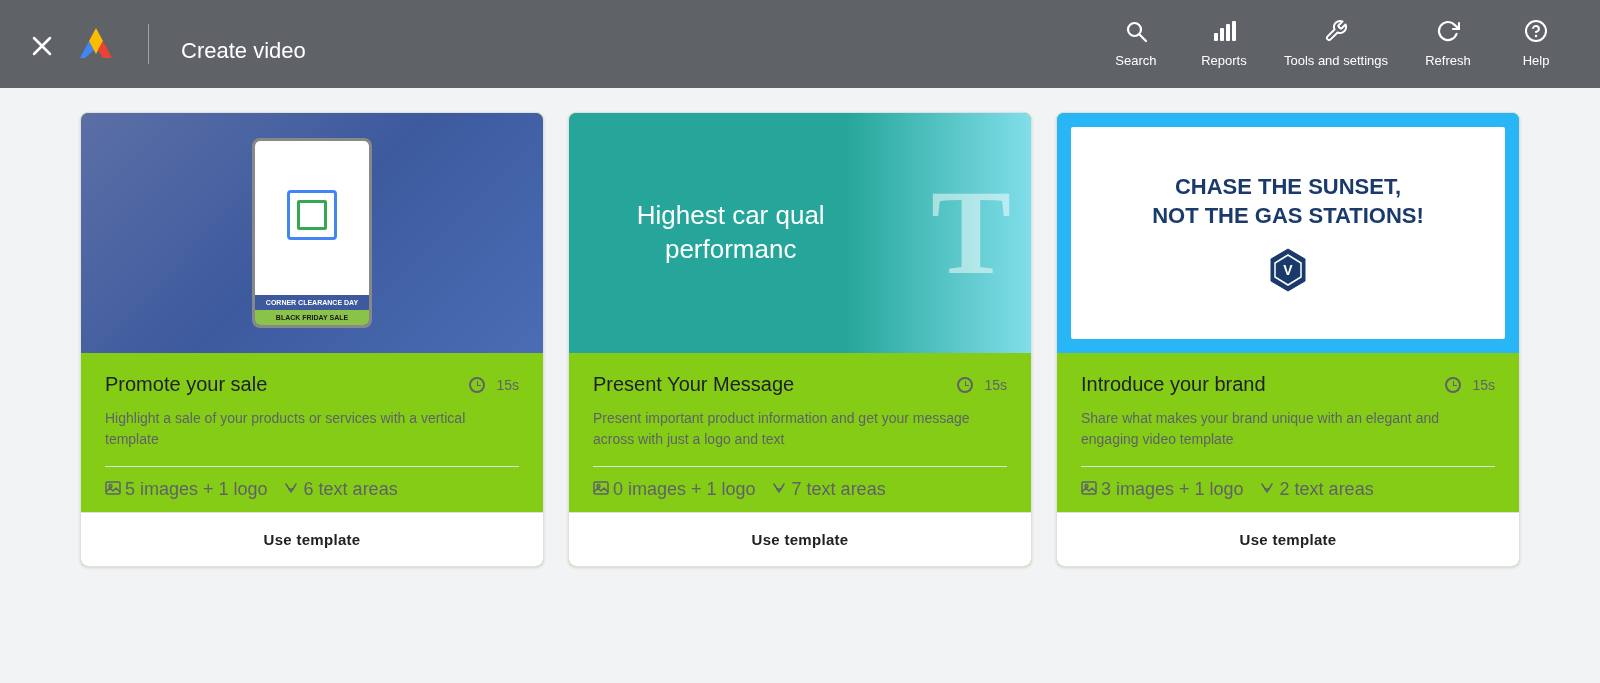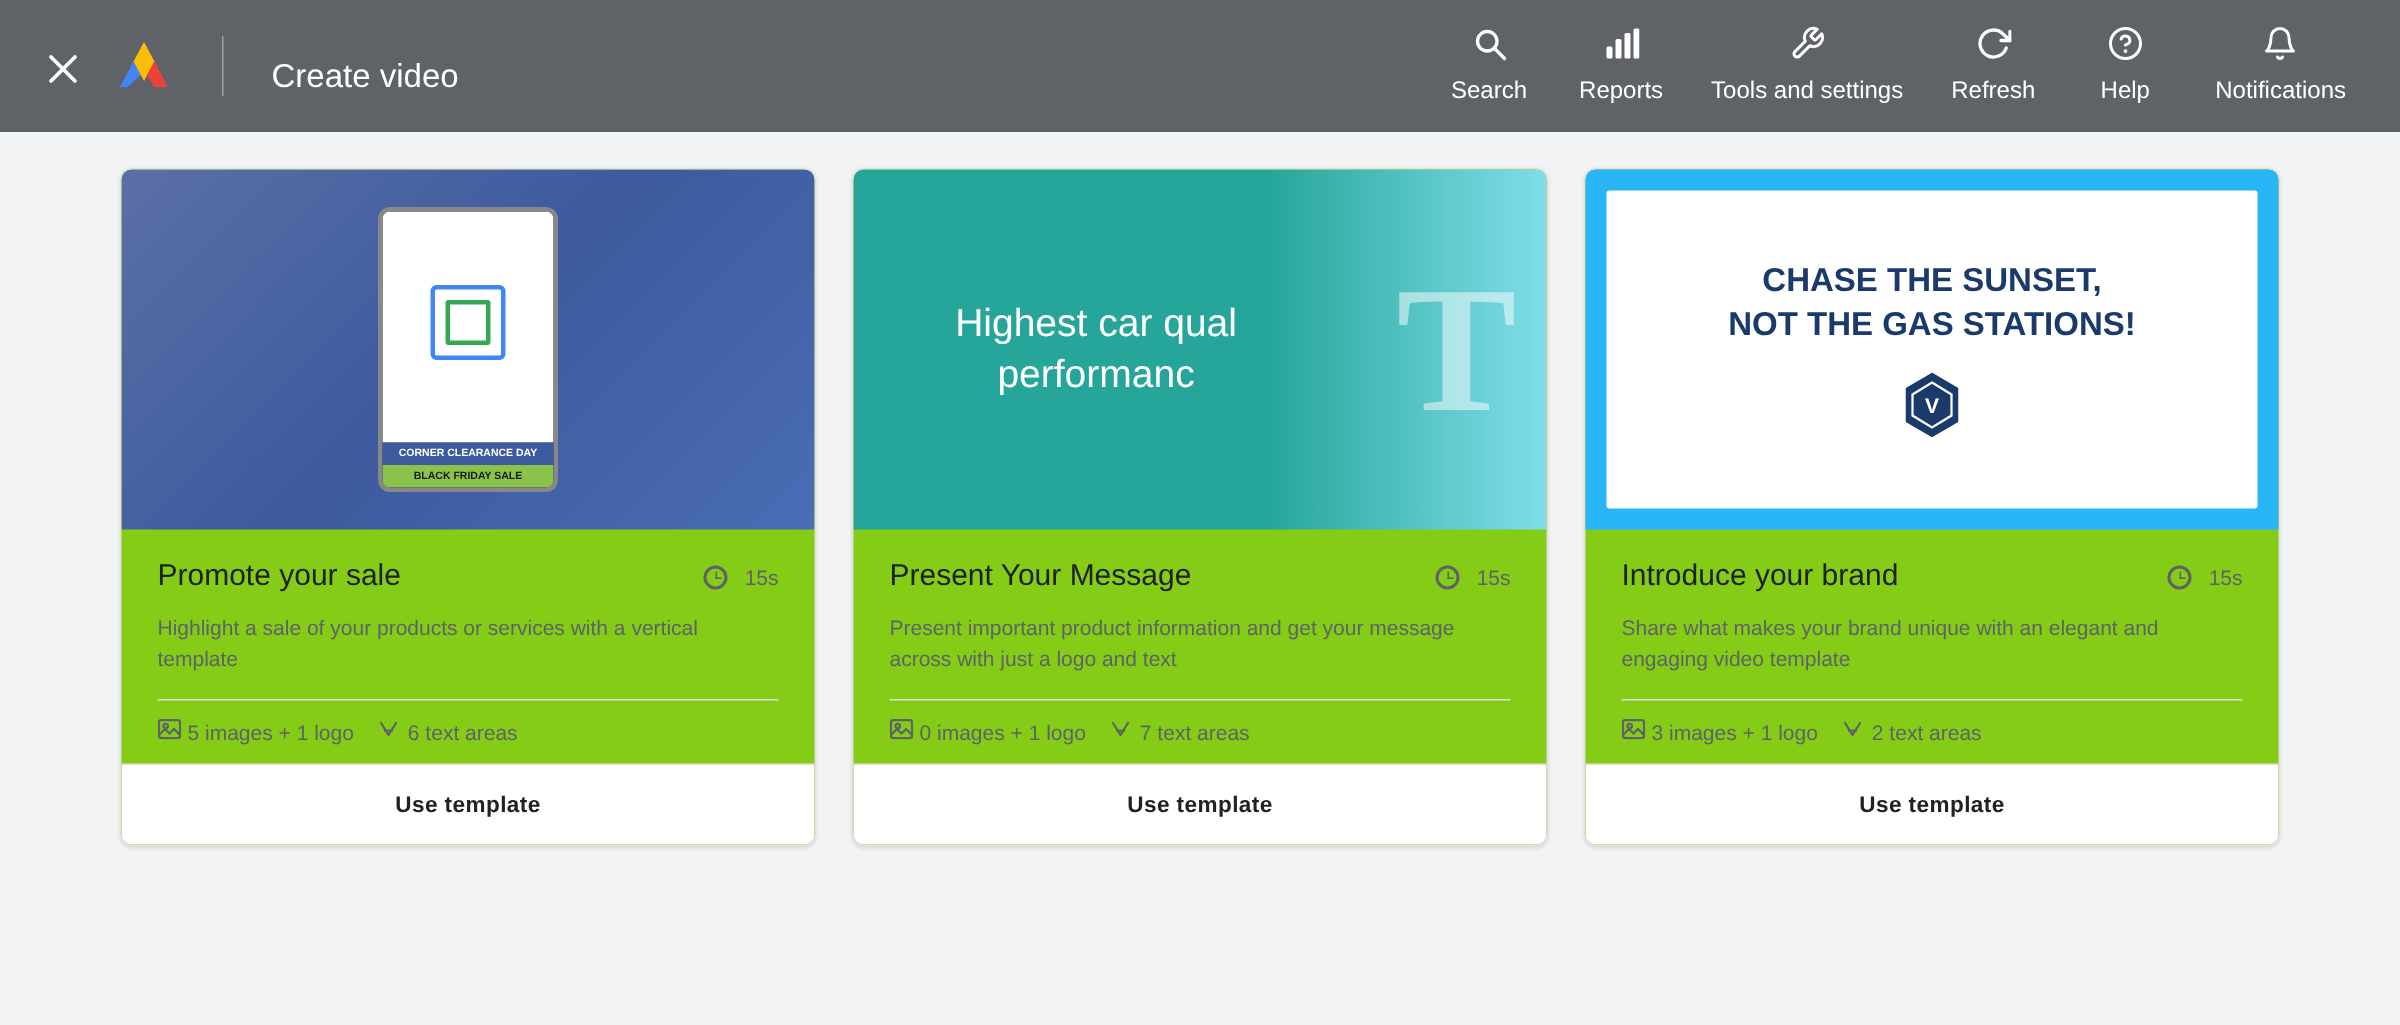--- a/index.html
+++ b/index.html
@@ -62,21 +62,21 @@
       min-width: 80px;
       padding: 8px 12px;
       border-radius: 4px;
       text-align: center;
     }
     .nav-icon {
       font-size: 22px;
       margin-bottom: 4px;
     }
     .nav-label {
-      font-size: 16px;
+      font-size: 13px;
       line-height: 1.2;
       white-space: nowrap;
     }
 
     
     .main {
       padding: 24px 80px;
       display: flex;
       gap: 24px;
       background: #f1f3f4;
@@ -270,21 +270,21 @@
       line-height: 1.5;
       flex: 1;
       margin-bottom: 16px;
     }
     .card-meta {
       display: flex;
       align-items: center;
       gap: 16px;
       padding: 12px 0;
       border-top: 1px solid #e0e0e0;
-      font-size: 14px;
+      font-size: 18px;
       color: #5f6368;
     }
     .meta-item {
       display: flex;
       align-items: center;
       gap: 4px;
     }
     .meta-icon {
       font-size: 15px;
     }
@@ -419,29 +419,20 @@
       <div class="nav-item">
         <div class="nav-icon">
           <svg width="24" height="24" viewBox="0 0 24 24" fill="none" stroke="white" stroke-width="2" stroke-linecap="round">
             <circle cx="12" cy="12" r="10"></circle>
             <path d="M9.09 9a3 3 0 015.83 1c0 2-3 3-3 3"></path>
             <line x1="12" y1="17" x2="12.01" y2="17" stroke-width="2.5"></line>
           </svg>
         </div>
         <span class="nav-label">Help</span>
       </div>
-      <div class="nav-item">
-        <div class="nav-icon">
-          <svg width="24" height="24" viewBox="0 0 24 24" fill="none" stroke="white" stroke-width="2" stroke-linecap="round" stroke-linejoin="round">
-            <path d="M18 8A6 6 0 006 8c0 7-3 9-3 9h18s-3-2-3-9"></path>
-            <path d="M13.73 21a2 2 0 01-3.46 0"></path>
-          </svg>
-        </div>
-        <span class="nav-label">Notifications</span>
-      </div>
     </nav>
   </header>
 
   <main class="main">
 
     <div class="card">
       <div class="card-thumbnail thumb-1">
         <div class="phone-mockup">
           <div class="phone-screen">
             <div class="phone-icon"></div>

